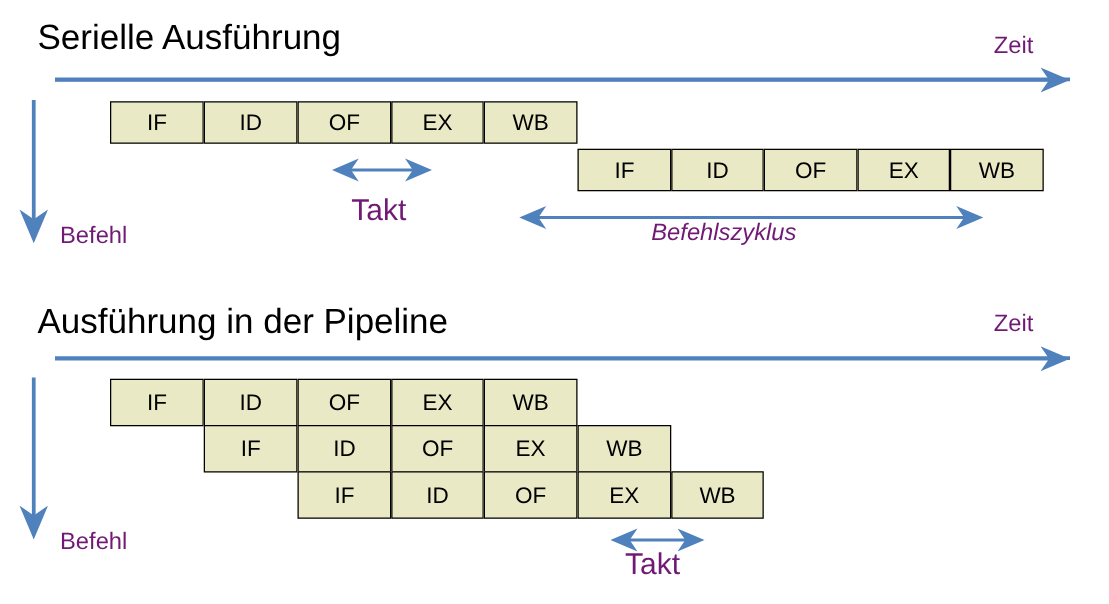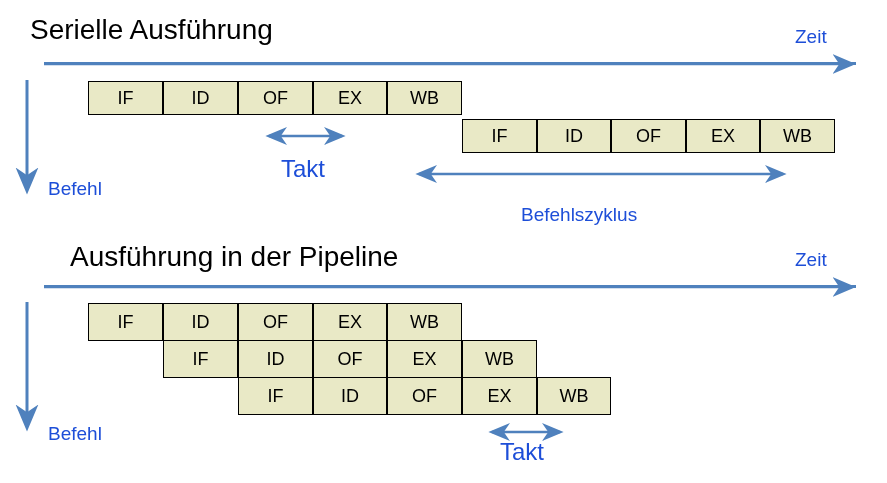--- a/index.html
+++ b/index.html
@@ -39,21 +39,21 @@
     justify-content:center;
     margin-left:44px;
   }
 
   
   #arrows{position:absolute;left:0;top:0;width:887px;height:483px;pointer-events:none;}
 
   .lbl{
     position:absolute;
     font-size:19px;
-    color:#1d4ed8;
+    color:#701a75;
     white-space:nowrap;
   }
   .lbl.small{font-size:24px;}
 </style>
 </head>
 <body>
 
 <div id="stage">
 
   <svg id="arrows" viewBox="0 0 887 483">
@@ -109,24 +109,24 @@
   <div class="pbox" style="left:269px;top:81px;width:74px;height:34px;">EX</div>
   <div class="pbox" style="left:343px;top:81px;width:75px;height:34px;">WB</div>
 
   <div class="pbox" style="left:418px;top:119px;width:75px;height:34px;">IF</div>
   <div class="pbox" style="left:493px;top:119px;width:74px;height:34px;">ID</div>
   <div class="pbox" style="left:567px;top:119px;width:75px;height:34px;">OF</div>
   <div class="pbox" style="left:642px;top:119px;width:74px;height:34px;">EX</div>
   <div class="pbox" style="left:716px;top:119px;width:75px;height:34px;">WB</div>
 
   <div class="lbl small" style="left:281px;top:155px;">Takt</div>
-  <div class="lbl" style="left:521px;top:204px;">Befehlszyklus</div>
+  <div class="lbl" style="left:521px;top:176px;font-style:italic;">Befehlszyklus</div>
   <div class="lbl" style="left:48px;top:178px;">Befehl</div>
 
-  <div class="title" style="left:30px;top:241px;margin-left:40px;">Ausführung in der Pipeline</div>
+  <div class="title" style="left:30px;top:241px;">Ausführung in der Pipeline</div>
   <div class="rule" style="left:44px;top:285px;width:812px;"></div>
 
   <div class="lbl" style="left:795px;top:249px;">Zeit</div>
 
   <div class="pbox" style="left:44px;top:303px;width:75px;height:38px;">IF</div>
   <div class="pbox" style="left:119px;top:303px;width:75px;height:38px;">ID</div>
   <div class="pbox" style="left:194px;top:303px;width:75px;height:38px;">OF</div>
   <div class="pbox" style="left:269px;top:303px;width:74px;height:38px;">EX</div>
   <div class="pbox" style="left:343px;top:303px;width:75px;height:38px;">WB</div>
 

